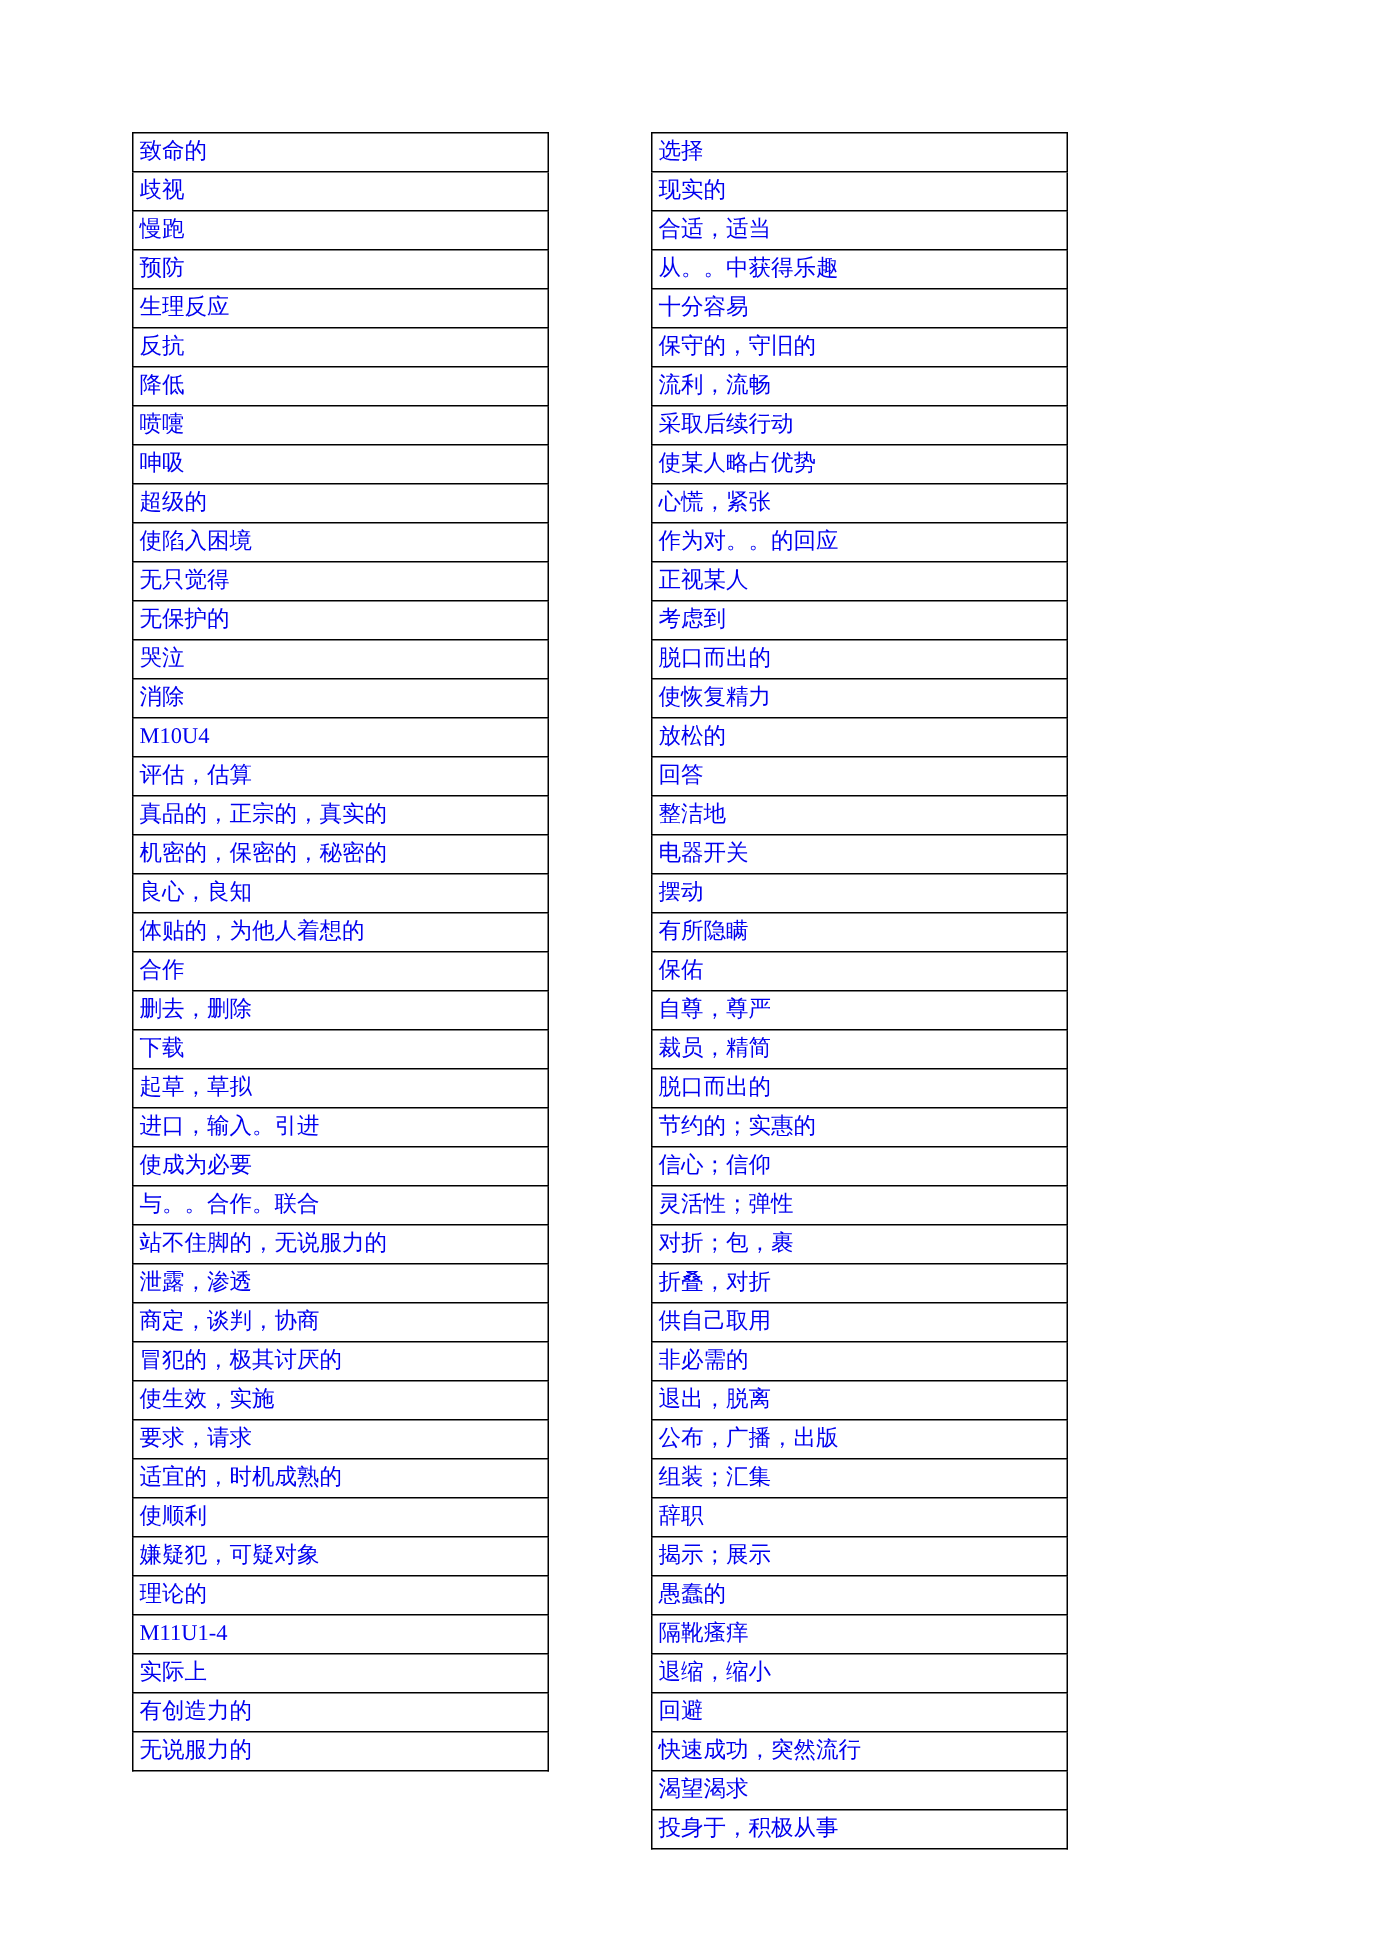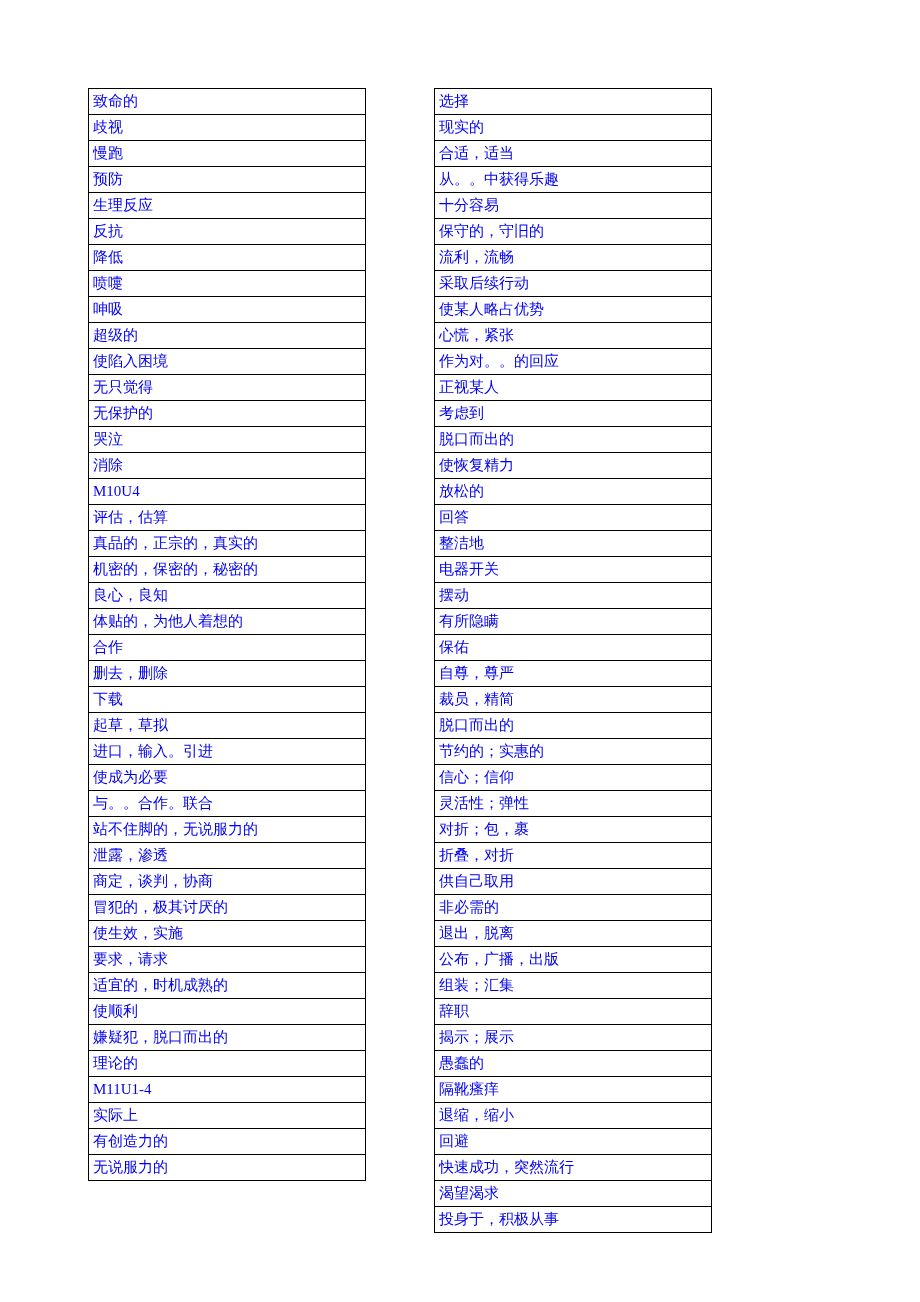--- a/index.html
+++ b/index.html
@@ -68,21 +68,21 @@
       <div class="cell">使成为必要</div>
       <div class="cell">与。。合作。联合</div>
       <div class="cell">站不住脚的，无说服力的</div>
       <div class="cell">泄露，渗透</div>
       <div class="cell">商定，谈判，协商</div>
       <div class="cell">冒犯的，极其讨厌的</div>
       <div class="cell">使生效，实施</div>
       <div class="cell">要求，请求</div>
       <div class="cell">适宜的，时机成熟的</div>
       <div class="cell">使顺利</div>
-      <div class="cell">嫌疑犯，脱口而出的</div>
+      <div class="cell">嫌疑犯，可疑对象</div>
       <div class="cell">理论的</div>
       <div class="cell">M11U1-4</div>
       <div class="cell">实际上</div>
       <div class="cell">有创造力的</div>
       <div class="cell">无说服力的</div>
     </div>
   <div class="column" id="col-1">
       <div class="cell">选择</div>
       <div class="cell">现实的</div>
       <div class="cell">合适，适当</div>

